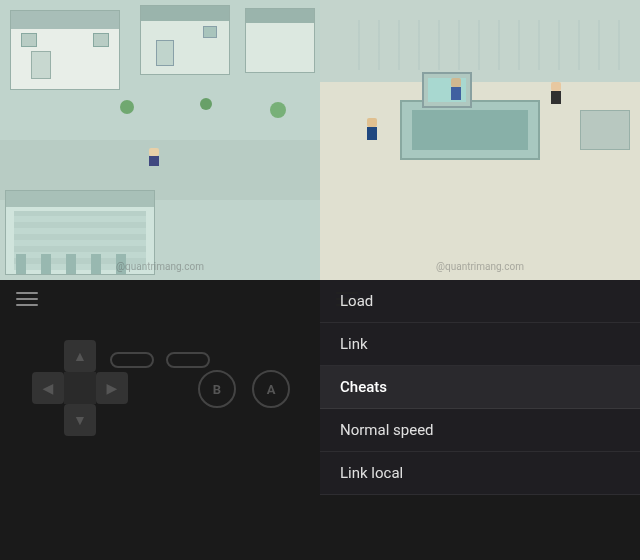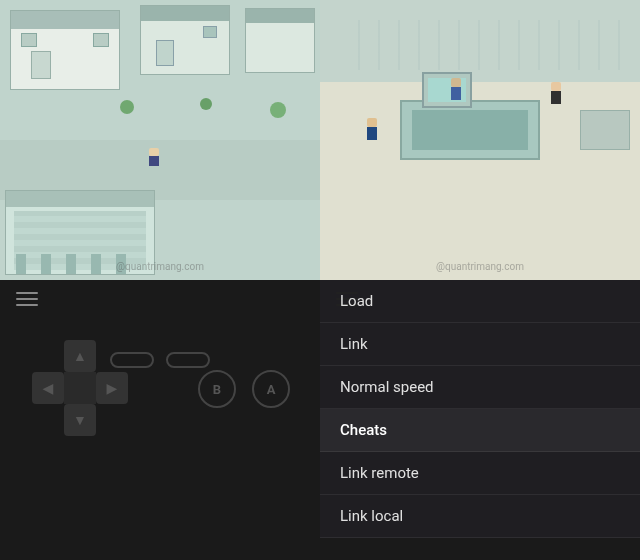--- a/index.html
+++ b/index.html
@@ -365,23 +365,22 @@
     <div class="hamburger-right">
       <span></span>
       <span></span>
       <span></span>
     </div>
 
     <div class="context-menu">
       <div class="menu-overlay">
         <div class="menu-item">Load</div>
         <div class="menu-item">Link</div>
+        <div class="menu-item active-item">Cheats</div>
         <div class="menu-item">Normal speed</div>
-        <div class="menu-item active-item">Cheats</div>
-        <div class="menu-item">Link remote</div>
         <div class="menu-item">Link local</div>
 
       </div>
 
       <div style="flex:1;background:#1a1a1a;position:relative;display:flex;align-items:center;justify-content:center;">
         
         
 
         
         

